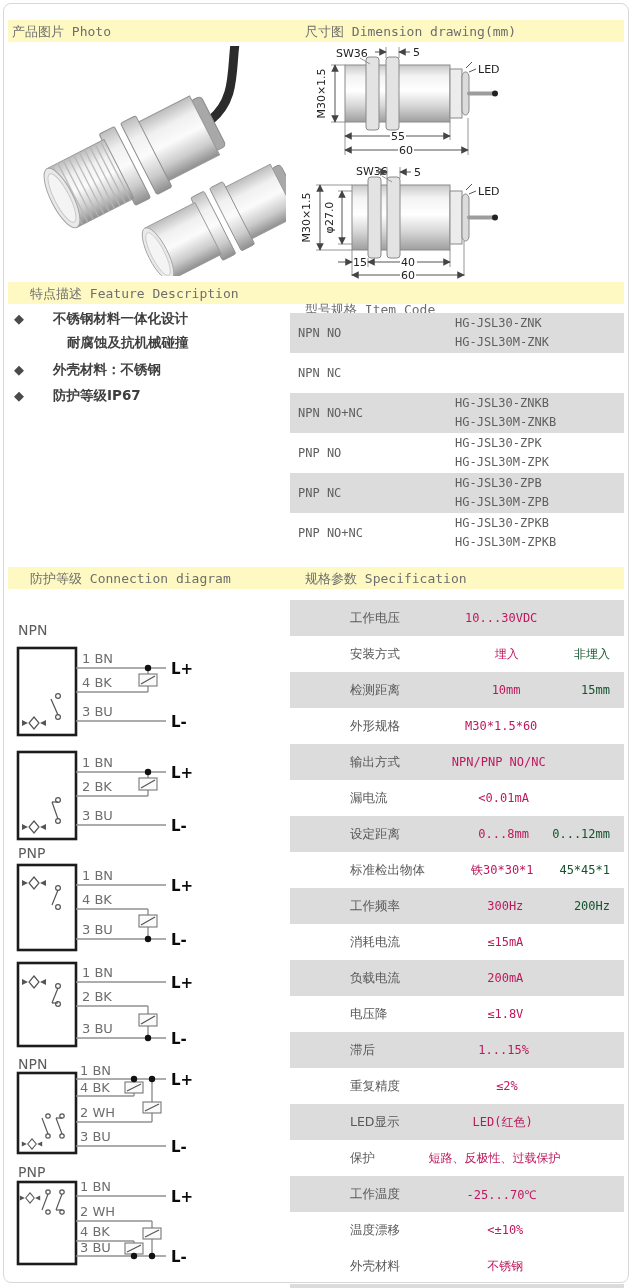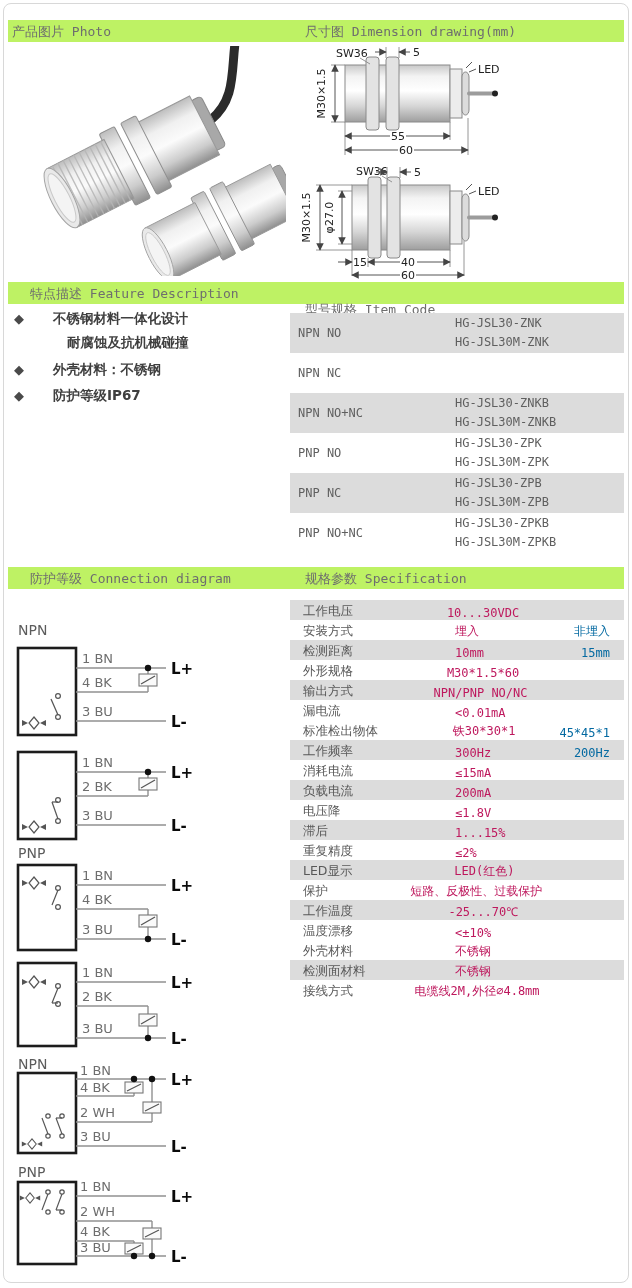--- a/index.html
+++ b/index.html
@@ -1,42 +1,42 @@
 <!DOCTYPE html>
 <html><head>
 <meta charset="utf-8">
 <style>
   html,body{margin:0;padding:0;background:#fff;}
   #page{position:relative;width:632px;height:1288px;background:#fff;overflow:hidden;
         font-family:"DejaVu Sans","Liberation Sans",sans-serif;}
   #frame{position:absolute;left:3px;top:3px;width:624px;height:1278px;
          border:1px solid #d8d8d8;border-radius:8px;}
-  .hbar{position:absolute;left:8px;width:616px;height:22px;background:#bef264;}
+  .hbar{position:absolute;left:8px;width:616px;height:22px;background:#fef9c3;}
   .htxt{position:absolute;top:3px;font:13px "DejaVu Sans Mono","Liberation Mono",monospace;
         color:#6e6e6e;white-space:nowrap;}
   
   #features{position:absolute;left:14px;top:310px;width:272px;}
   .feat{display:flex;margin-bottom:9px;}
   .feat .dia{color:#4a4a4a;font-size:13px;margin-right:9px;line-height:17px;}
   .feat .ftx{font-weight:bold;font-size:13.5px;color:#3f3f3f;line-height:17px;margin-left:20px;}
   .fsub{margin:-2px 0 9px 46px;font-weight:bold;font-size:13.5px;color:#3f3f3f;padding-left:7px;}
   
   #ictable{position:absolute;left:290px;top:313px;width:334px;}
   .ic-row{display:flex;align-items:center;height:40px;}
   .ic-row.gray{background:#dcdcdc;}
   .ic-type{width:157px;padding-left:8px;font:12px "DejaVu Sans Mono","Liberation Mono",monospace;color:#5f5f5f;}
   .ic-codes{font:12px/19px "DejaVu Sans Mono","Liberation Mono",monospace;color:#5f5f5f;}
   
   #sptable{position:absolute;left:290px;top:600px;width:334px;}
-  .sp-row{display:flex;align-items:flex-end;height:20px;}
+  .sp-row{display:flex;align-items:center;height:36px;padding-left:47px;}
   .sp-row.gray{background:#dcdcdc;}
   .sp-label{width:152px;padding-left:13px;font-size:12.5px;color:#585858;}
   .sp-v1{flex:1;font:12px "DejaVu Sans Mono","Liberation Mono",monospace;color:#be185d;white-space:nowrap;}
   .sp-v2{width:96px;padding-right:14px;text-align:right;
-         font:12px "DejaVu Sans Mono","Liberation Mono",monospace;color:#0369a1;}
+         font:12px "DejaVu Sans Mono","Liberation Mono",monospace;color:#14532d;}
   
   .wire{stroke:#909090;stroke-width:1.4;fill:none;}
   .boxr{fill:#fff;stroke:#1c1c1c;stroke-width:2.6;}
   .wlabel{font:13px "DejaVu Sans","Liberation Sans",sans-serif;fill:#6e6e6e;}
   .plabel{font:bold 15px "DejaVu Sans","Liberation Sans",sans-serif;fill:#0a0a0a;}
   .ndlabel{font:14px "DejaVu Sans","Liberation Sans",sans-serif;fill:#5c5c5c;}
   .dot{fill:#111;}
   .load{fill:#fafafa;stroke:#777;stroke-width:1.1;}
   .sym{stroke:#555;stroke-width:1.2;fill:none;}
   .symf{fill:#555;stroke:none;}
@@ -290,20 +290,25 @@
       <div class="sp-row gray">
         <div class="sp-label">输出方式</div>
         <div class="sp-v1">NPN/PNP NO/NC</div>
         <div class="sp-v2"></div>
       </div>
       <div class="sp-row">
         <div class="sp-label">漏电流</div>
         <div class="sp-v1">&lt;0.01mA</div>
         <div class="sp-v2"></div>
       </div>
+      <div class="sp-row gray">
+        <div class="sp-label">设定距离</div>
+        <div class="sp-v1">0...8mm</div>
+        <div class="sp-v2">0...12mm</div>
+      </div>
       <div class="sp-row">
         <div class="sp-label">标准检出物体</div>
         <div class="sp-v1">铁30*30*1</div>
         <div class="sp-v2">45*45*1</div>
       </div>
       <div class="sp-row gray">
         <div class="sp-label">工作频率</div>
         <div class="sp-v1">300Hz</div>
         <div class="sp-v2">200Hz</div>
       </div>

